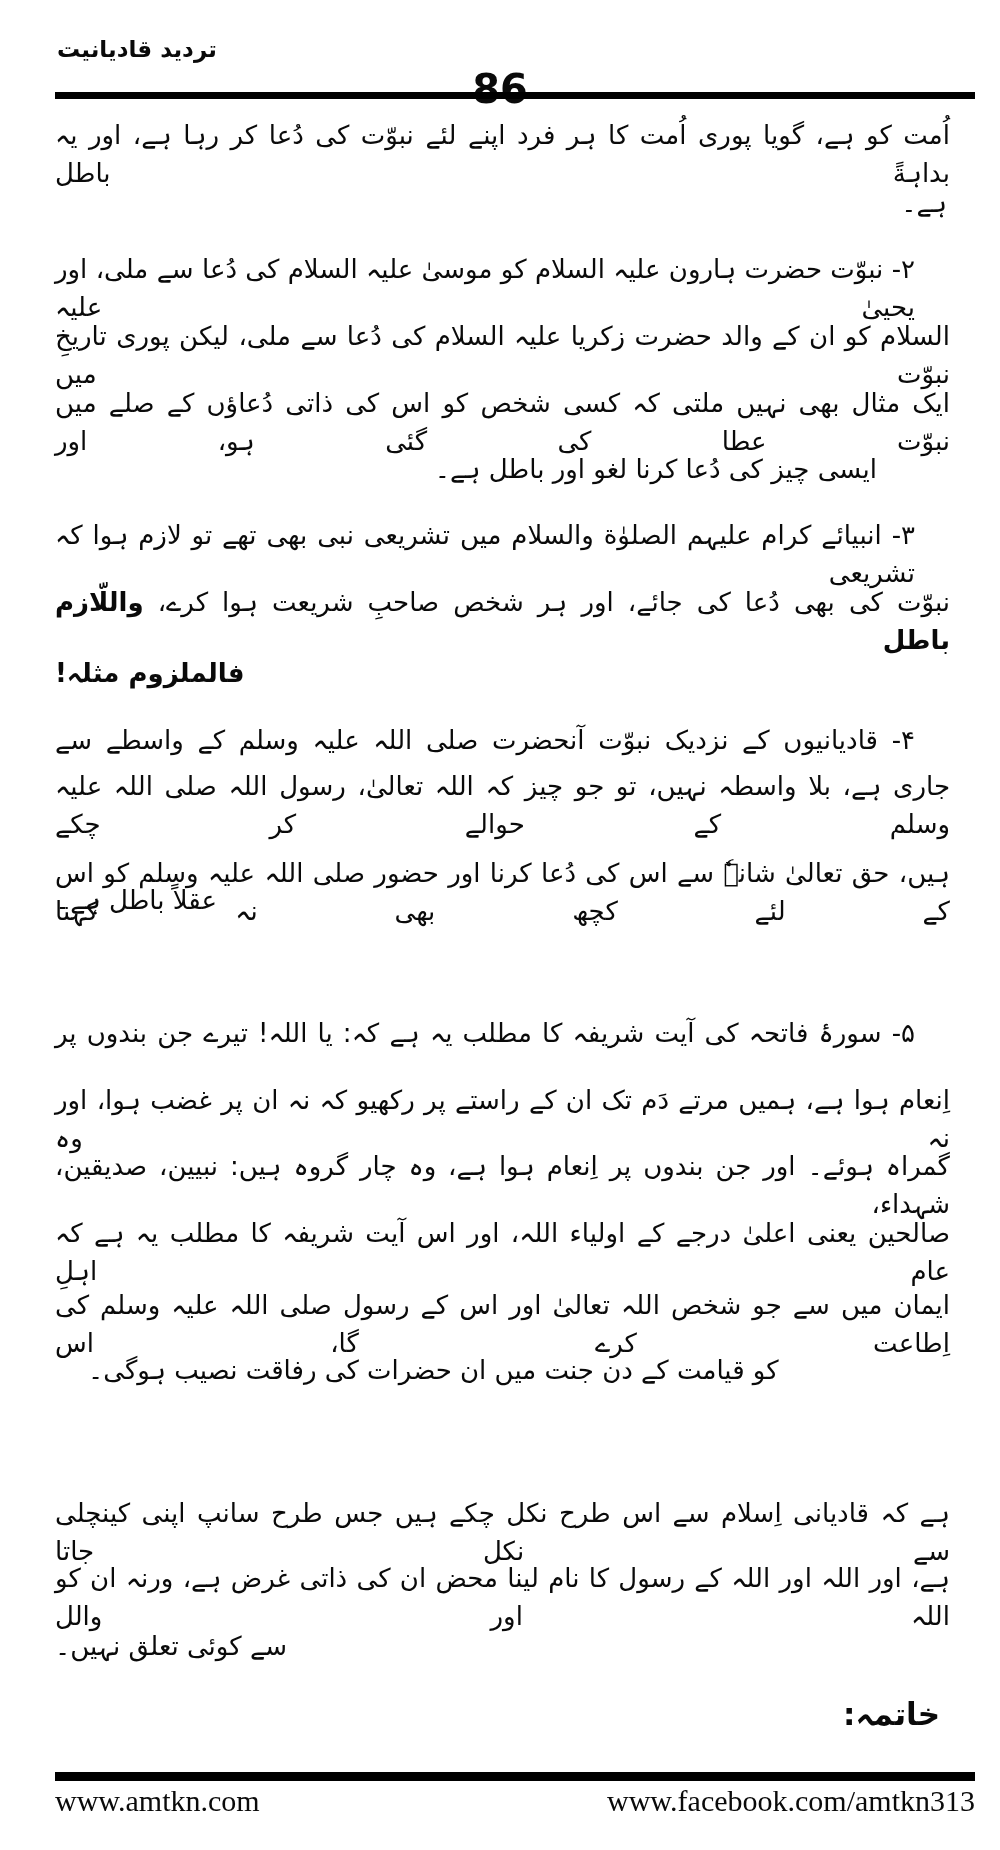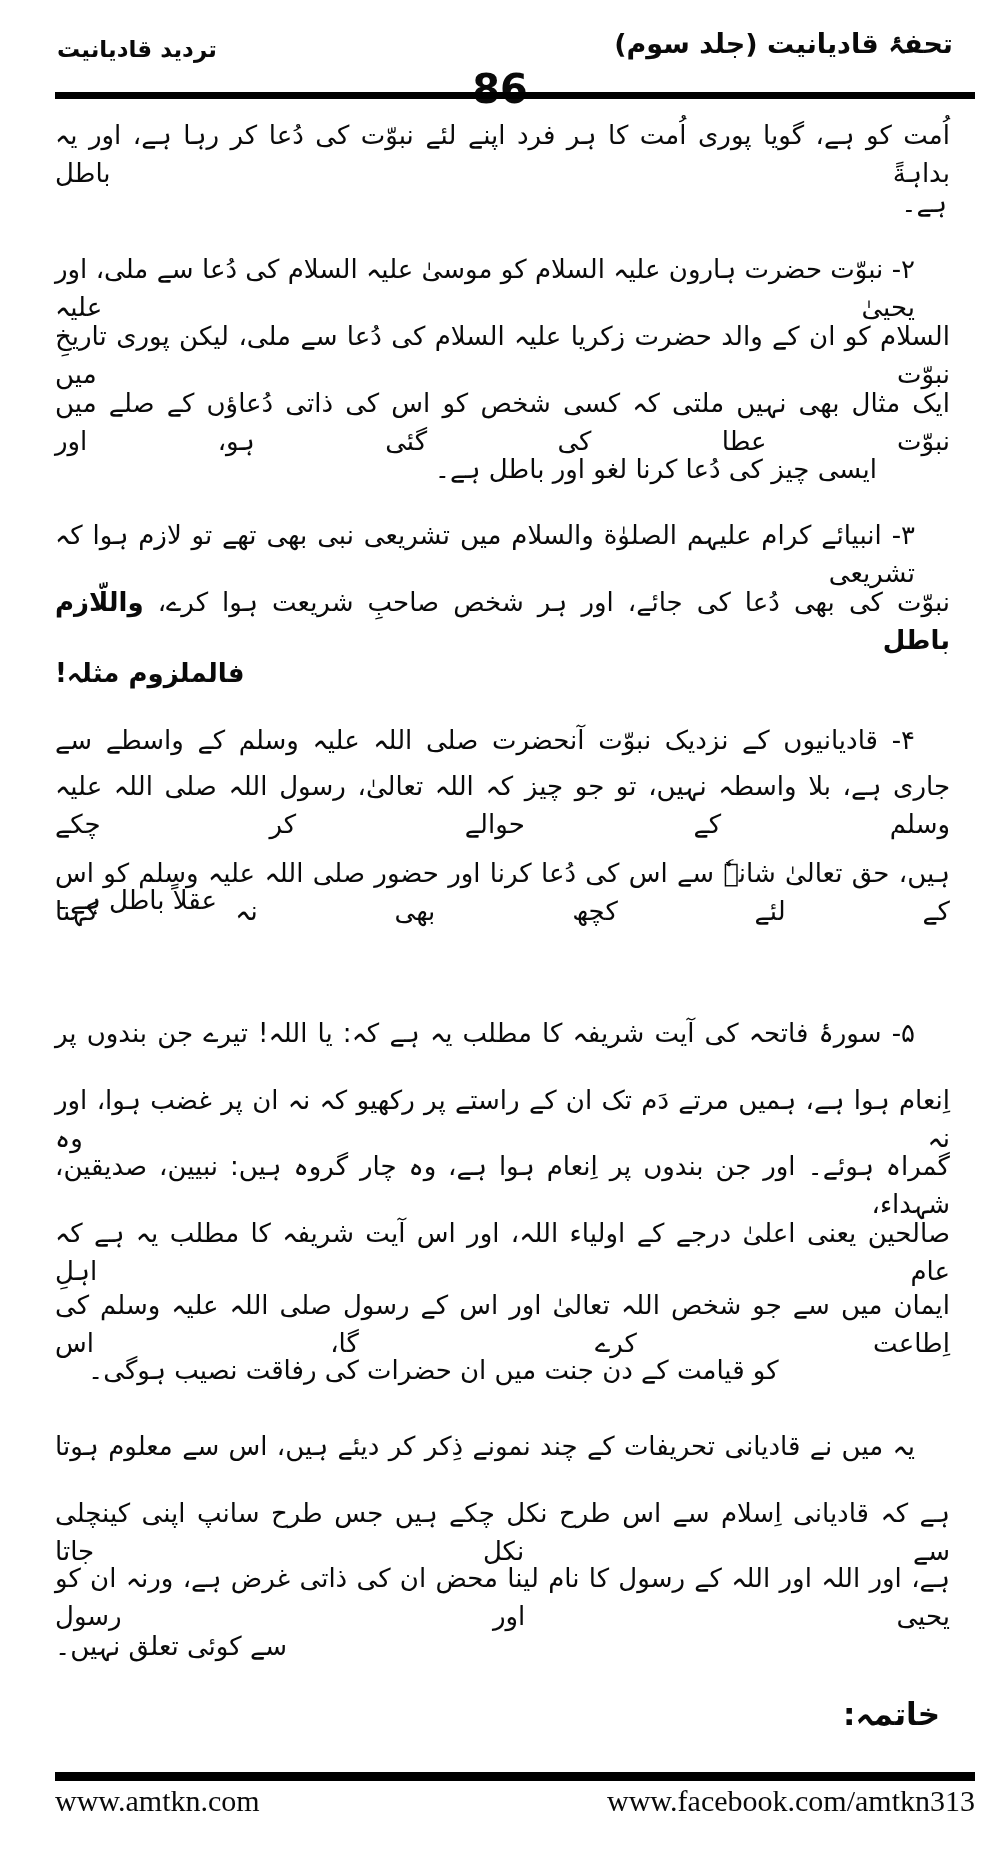--- a/index.html
+++ b/index.html
@@ -60,21 +60,20 @@
     font-family:"Liberation Serif",serif;
     font-size:30px;
     gap:41px;
   }
 </style>
 </head>
 <body>
 
 <div class="page">
 
-  <div class="hdr-right">تحفۂ قادیانیت (جلد سوم)</div>
   <div class="hdr-num">86</div>
   <div class="hdr-left">تردید قادیانیت</div>
   <div class="hdr-rule"></div>
 
   <div class="line just" style="top:117px">اُمت کو ہے، گویا پوری اُمت کا ہر فرد اپنے لئے نبوّت کی دُعا کر رہا ہے، اور یہ بداہةً باطل</div>
   <div class="line fright" style="top:185px">ہے۔</div>
   <div class="line start" style="top:251px">۲- نبوّت حضرت ہارون علیہ السلام کو موسیٰ علیہ السلام کی دُعا سے ملی، اور یحییٰ علیہ</div>
   <div class="line just" style="top:318px">السلام کو ان کے والد حضرت زکریا علیہ السلام کی دُعا سے ملی، لیکن پوری تاریخِ نبوّت میں</div>
   <div class="line just" style="top:385px">ایک مثال بھی نہیں ملتی کہ کسی شخص کو اس کی ذاتی دُعاؤں کے صلے میں نبوّت عطا کی گئی ہو، اور</div>
   <div class="line midright" style="top:451px">ایسی چیز کی دُعا کرنا لغو اور باطل ہے۔</div>
@@ -84,23 +83,22 @@
   <div class="line start" style="top:722px">۴- قادیانیوں کے نزدیک نبوّت آنحضرت صلی اللہ علیہ وسلم کے واسطے سے</div>
   <div class="line just" style="top:768px">جاری ہے، بلا واسطہ نہیں، تو جو چیز کہ اللہ تعالیٰ، رسول اللہ صلی اللہ علیہ وسلم کے حوالے کر چکے</div>
   <div class="line just" style="top:855px">ہیں، حق تعالیٰ شانہٗ سے اس کی دُعا کرنا اور حضور صلی اللہ علیہ وسلم کو اس کے لئے کچھ بھی نہ کہنا</div>
   <div class="line fleft" style="top:882px">عقلاً باطل ہے۔</div>
   <div class="line start" style="top:1015px">۵- سورۂ فاتحہ کی آیت شریفہ کا مطلب یہ ہے کہ: یا اللہ! تیرے جن بندوں پر</div>
   <div class="line just" style="top:1082px">اِنعام ہوا ہے، ہمیں مرتے دَم تک ان کے راستے پر رکھیو کہ نہ ان پر غضب ہوا، اور نہ وہ</div>
   <div class="line just" style="top:1148px">گمراہ ہوئے۔ اور جن بندوں پر اِنعام ہوا ہے، وہ چار گروہ ہیں: نبیین، صدیقین، شہداء،</div>
   <div class="line just" style="top:1215px">صالحین یعنی اعلیٰ درجے کے اولیاء اللہ، اور اس آیت شریفہ کا مطلب یہ ہے کہ عام اہلِ</div>
   <div class="line just" style="top:1287px">ایمان میں سے جو شخص اللہ تعالیٰ اور اس کے رسول صلی اللہ علیہ وسلم کی اِطاعت کرے گا، اس</div>
   <div class="line fleft2" style="top:1352px">کو قیامت کے دن جنت میں ان حضرات کی رفاقت نصیب ہوگی۔</div>
-  <div class="line start" style="top:1428px">یہ میں نے قادیانی تحریفات کے چند نمونے ذِکر کر دیئے ہیں، اس سے معلوم ہوتا</div>
   <div class="line just" style="top:1495px">ہے کہ قادیانی اِسلام سے اس طرح نکل چکے ہیں جس طرح سانپ اپنی کینچلی سے نکل جاتا</div>
-  <div class="line just" style="top:1560px">ہے، اور اللہ اور اللہ کے رسول کا نام لینا محض ان کی ذاتی غرض ہے، ورنہ ان کو یحیی اور رسول</div>
+  <div class="line just" style="top:1560px">ہے، اور اللہ اور اللہ کے رسول کا نام لینا محض ان کی ذاتی غرض ہے، ورنہ ان کو اللہ اور والل</div>
   <div class="line fleft" style="top:1628px">سے کوئی تعلق نہیں۔</div>
 
   <div class="khatma">خاتمہ:</div>
 
   <div class="ftr-rule"></div>
   <div class="ftr-urls">
     <span>www.amtkn.com</span>
     <span>www.facebook.com/amtkn313</span>
   </div>
 

